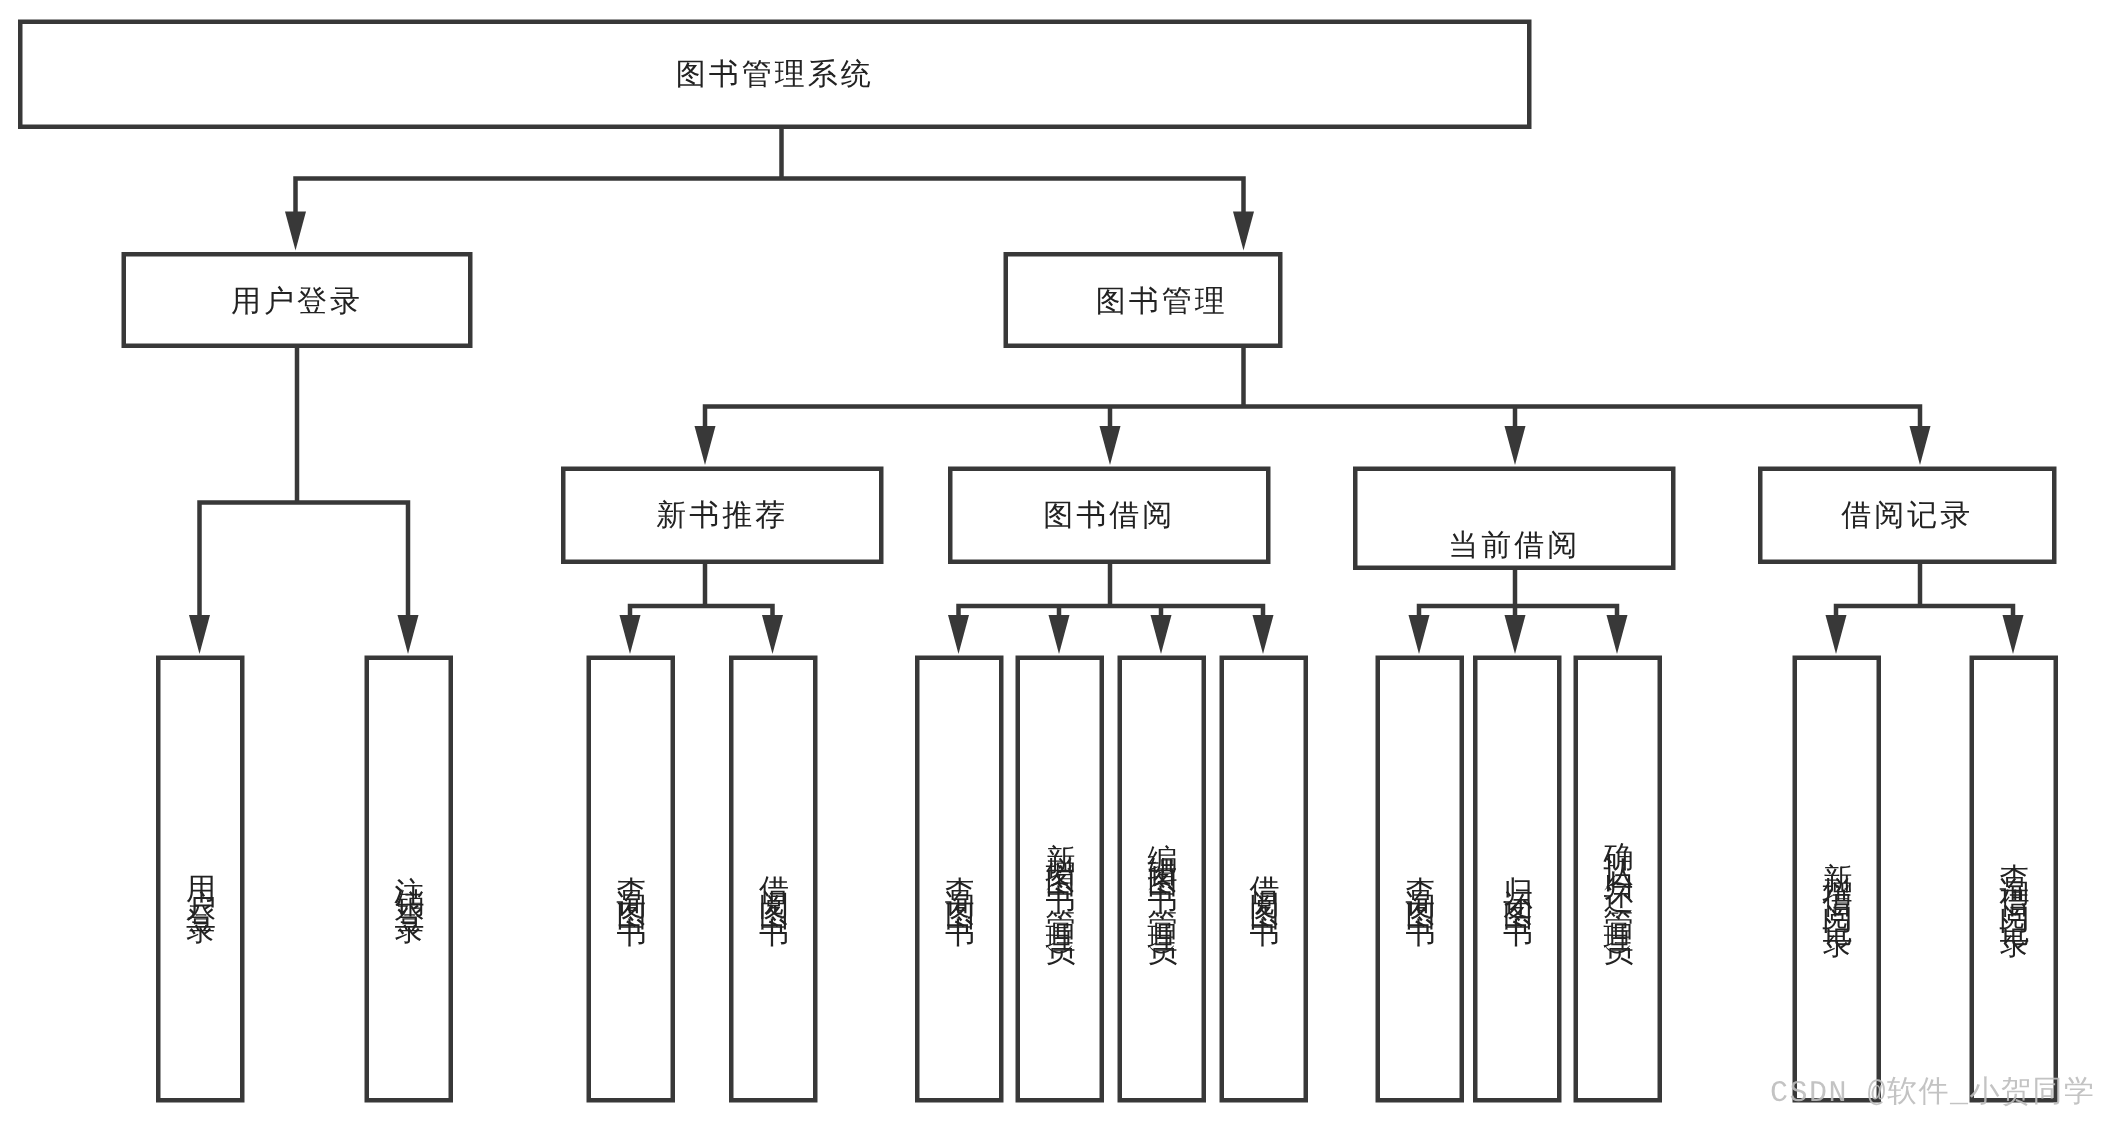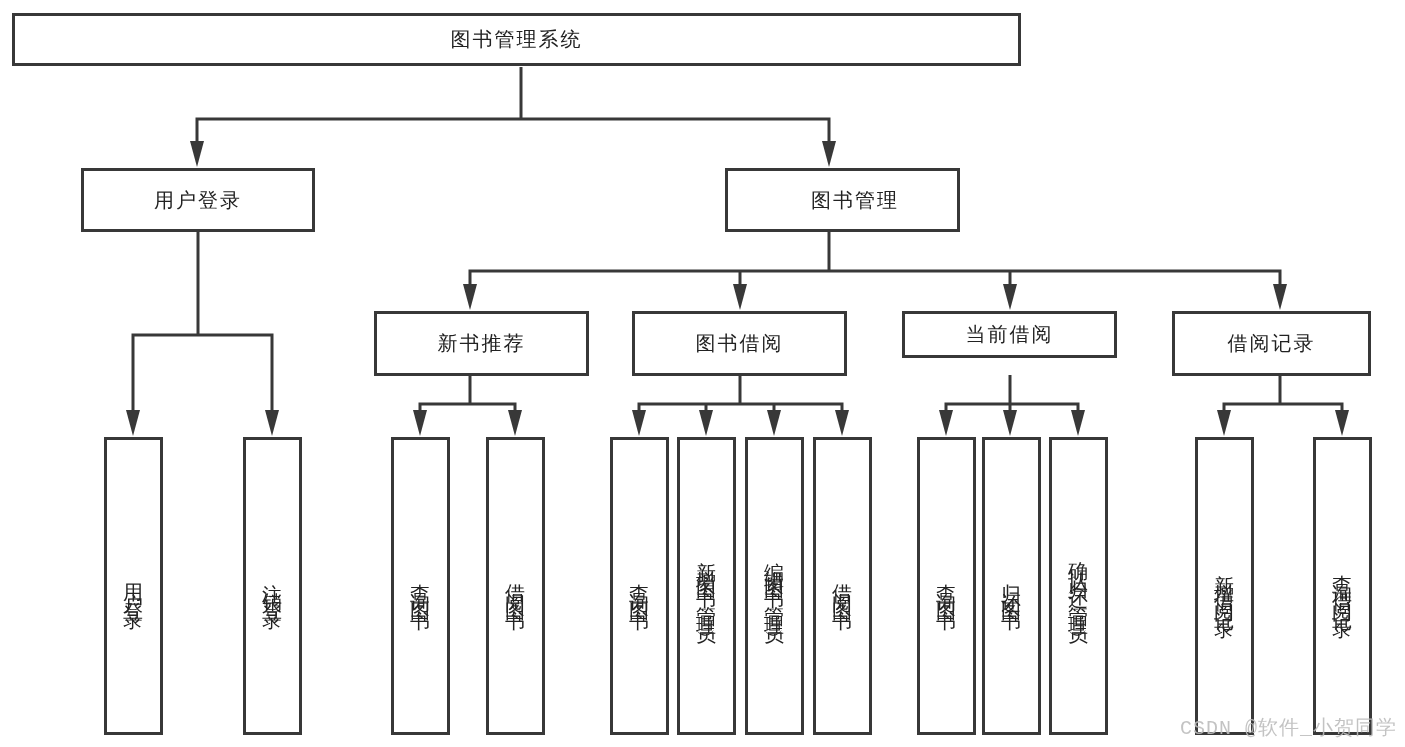--- a/index.html
+++ b/index.html
@@ -90,38 +90,38 @@
     <polygon points="939,410 953,410 946,436"></polygon>
     <polygon points="1003,410 1017,410 1010,436"></polygon>
     <polygon points="1071,410 1085,410 1078,436"></polygon>
 
     <path d="M1280 375 V404"></path>
     <path d="M1224 413 V404 H1342 V413"></path>
     <polygon points="1217,410 1231,410 1224,436"></polygon>
     <polygon points="1335,410 1349,410 1342,436"></polygon>
   </svg>
 
-  <div class="node" style="left:12px;top:13px;width:1009px;height:53px;">
+  <div class="node" style="left:12px;top:13px;width:1009px;height:73px;">
     <span>图书管理系统</span>
   </div>
 
   <div class="node" style="left:81px;top:168px;width:234px;height:64px;">
     <span>用户登录</span>
   </div>
-  <div class="node" style="left:725px;top:168px;width:235px;height:64px;padding-left:25px;">
+  <div class="node" style="left:669px;top:168px;width:186px;height:64px;padding-left:25px;">
     <span>图书管理</span>
   </div>
 
   <div class="node" style="left:374px;top:311px;width:215px;height:65px;">
     <span>新书推荐</span>
   </div>
   <div class="node" style="left:632px;top:311px;width:215px;height:65px;">
     <span>图书借阅</span>
   </div>
-  <div class="node" style="left:902px;top:311px;width:215px;height:47px;">
+  <div class="node" style="left:902px;top:311px;width:215px;height:69px;align-items:flex-end;">
     <span>当前借阅</span>
   </div>
   <div class="node" style="left:1172px;top:311px;width:199px;height:65px;">
     <span>借阅记录</span>
   </div>
 
   <div class="vnode" style="left:104px;top:437px;width:59px;height:298px;">
     <span class="vtext">用户登录</span>
   </div>
   <div class="vnode" style="left:243px;top:437px;width:59px;height:298px;">

